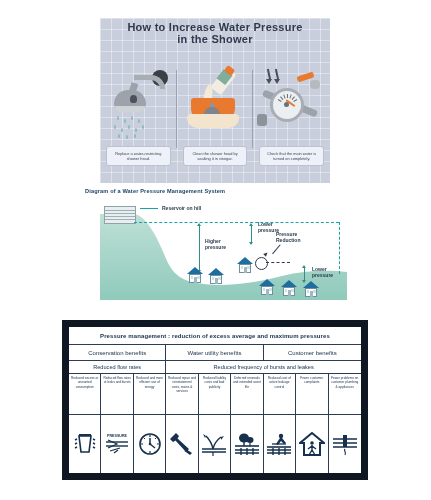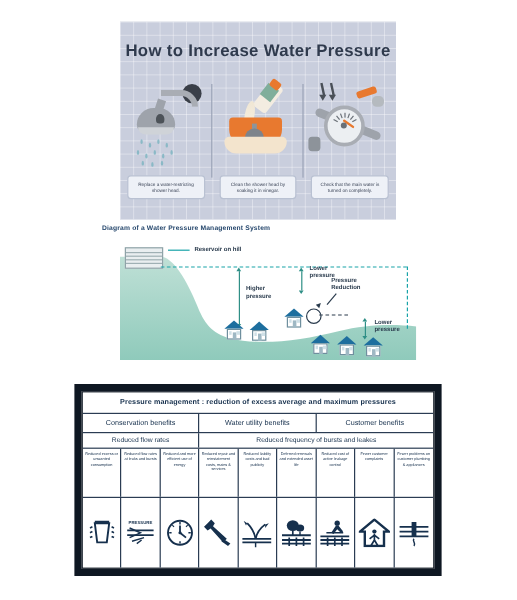--- a/index.html
+++ b/index.html
@@ -7,22 +7,22 @@
   .page{position:relative;width:431px;height:500px;background:#fff;}
 
   
   .panel1{position:absolute;left:100px;top:18px;width:230px;height:165px;
           background:#c9cedd;overflow:hidden;}
   .grid-overlay{position:absolute;inset:0;
         background-image:
           linear-gradient(to right,rgba(255,255,255,.38) 1px,transparent 1px),
           linear-gradient(to bottom,rgba(255,255,255,.38) 1px,transparent 1px);
         background-size:11px 11px;pointer-events:none;}
-  .p1-title{position:absolute;left:0;top:18px;width:230px;text-align:center;
-            color:#2f3a4d;font-size:14px;font-weight:bold;line-height:12px;
+  .p1-title{position:absolute;left:0;top:3px;width:230px;text-align:center;
+            color:#2f3a4d;font-size:11px;font-weight:bold;line-height:12px;
             letter-spacing:.25px;}
   .p1-cols{position:absolute;left:0;top:48px;width:230px;height:112px;display:flex;}
   .p1-col{flex:1;position:relative;}
   .p1-sep{position:absolute;top:4px;width:1px;height:78px;background:#9aa2b6;}
   .p1-art{position:absolute;left:0;top:0;width:100%;height:74px;}
   .p1-cap{position:absolute;left:8%;top:80px;width:84%;background:#eef1f7;
           border:1px solid #b9c1d2;border-radius:3px;
           color:#3b4457;font-size:3.9px;line-height:5.1px;text-align:center;
           padding:4px 2px;box-sizing:border-box;}
 
@@ -135,20 +135,21 @@
 </head>
 <body>
 
 <div class="page">
 
   <div class="panel1">
     <div class="grid-overlay"></div>
 
     <div class="p1-title">
       <div>How to Increase Water Pressure</div>
+      <div>in the Shower</div>
     </div>
 
     <div class="p1-cols">
 
       <div class="p1-col">
         <div class="p1-art">
           <div class="sh-wall"></div>
           <div class="sh-arm"></div>
           <div class="sh-neck"></div>
           <div class="sh-head"></div>

